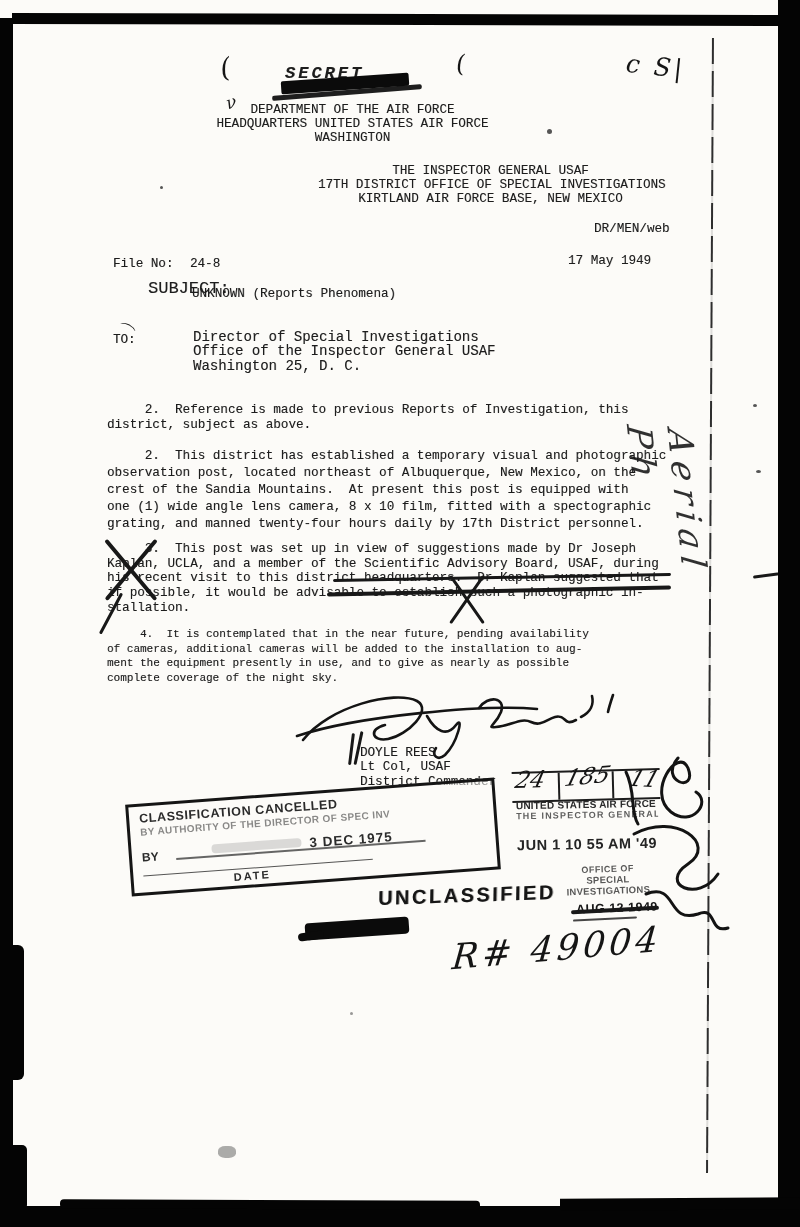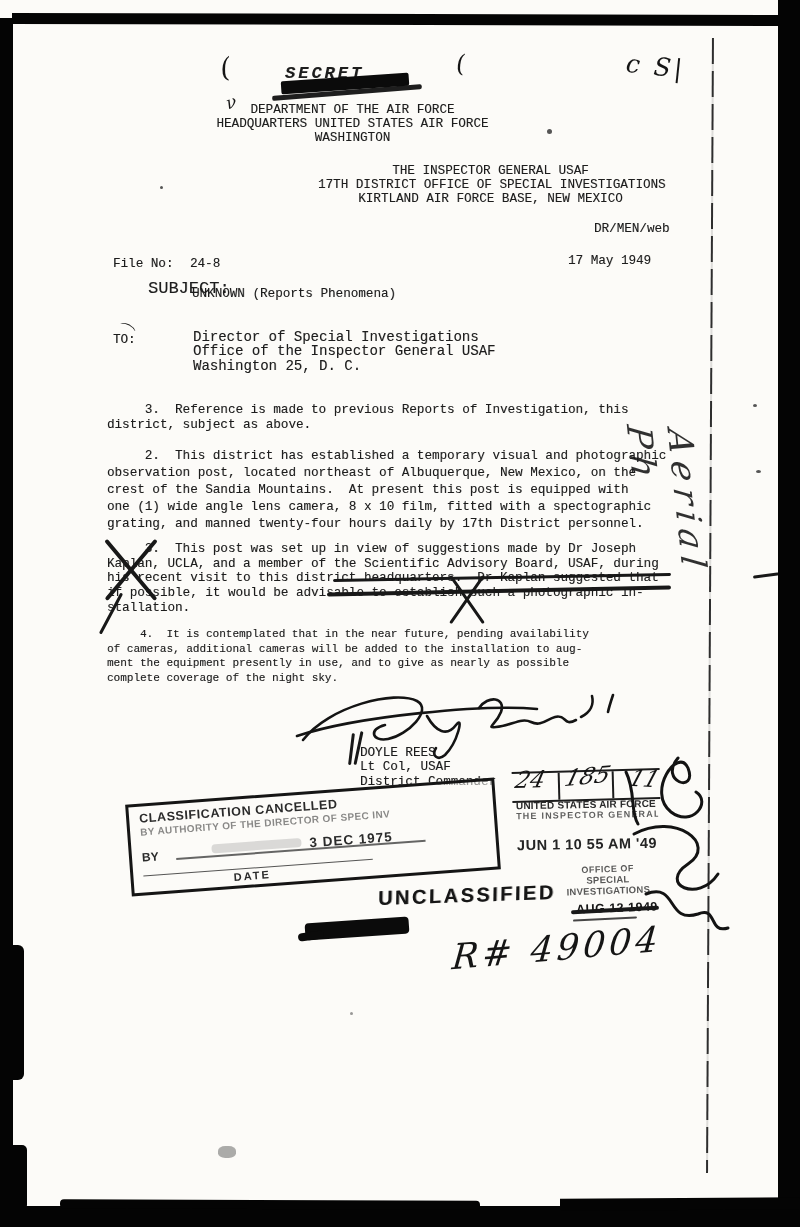--- a/index.html
+++ b/index.html
@@ -49,21 +49,21 @@
 
     <div class="abs mono" style="left:113px;top:279px;font-size:17px;margin-left:35px;">SUBJECT:</div>
     <div class="abs mono" style="left:192px;top:287px;font-size:12.6px;">UNKNOWN (Reports Phenomena)</div>
 
     <div class="abs mono" style="left:113px;top:333px;font-size:12.6px;">TO:</div>
     <div class="abs mono pre" style="left:193px;top:330px;font-size:14px;line-height:14.3px;">Director of Special Investigations
 Office of the Inspector General USAF
 Washington 25, D. C.</div>
     <div class="abs hand" style="left:112px;top:318px;font-size:20px;transform:rotate(28deg);">⌒</div>
 
-    <div class="abs mono pre" style="left:107px;top:403px;font-size:12.6px;line-height:14.7px;">     3.  Reference is made to previous Reports of Investigation, this
+    <div class="abs mono pre" style="left:107px;top:403px;font-size:12.6px;line-height:14.7px;">     2.  Reference is made to previous Reports of Investigation, this
 district, subject as above.</div>
     <div class="abs mono pre" style="left:107px;top:448px;font-size:12.6px;line-height:17px;">     2.  This district has established a temporary visual and photographic
 observation post, located northeast of Albuquerque, New Mexico, on the
 crest of the Sandia Mountains.  At present this post is equipped with
 one (1) wide angle lens camera, 8 x 10 film, fitted with a spectographic
 grating, and manned twenty-four hours daily by 17th District personnel.</div>
     <div class="abs mono pre" style="left:107px;top:542px;font-size:12.6px;line-height:14.7px;">     3.  This post was set up in view of suggestions made by Dr Joseph
 Kaplan, UCLA, and a member of the Scientific Advisory Board, USAF, during
 his recent visit to this district headquarters.  Dr Kaplan suggested that
 if possible, it would be advisable to establish such a photographic in-

